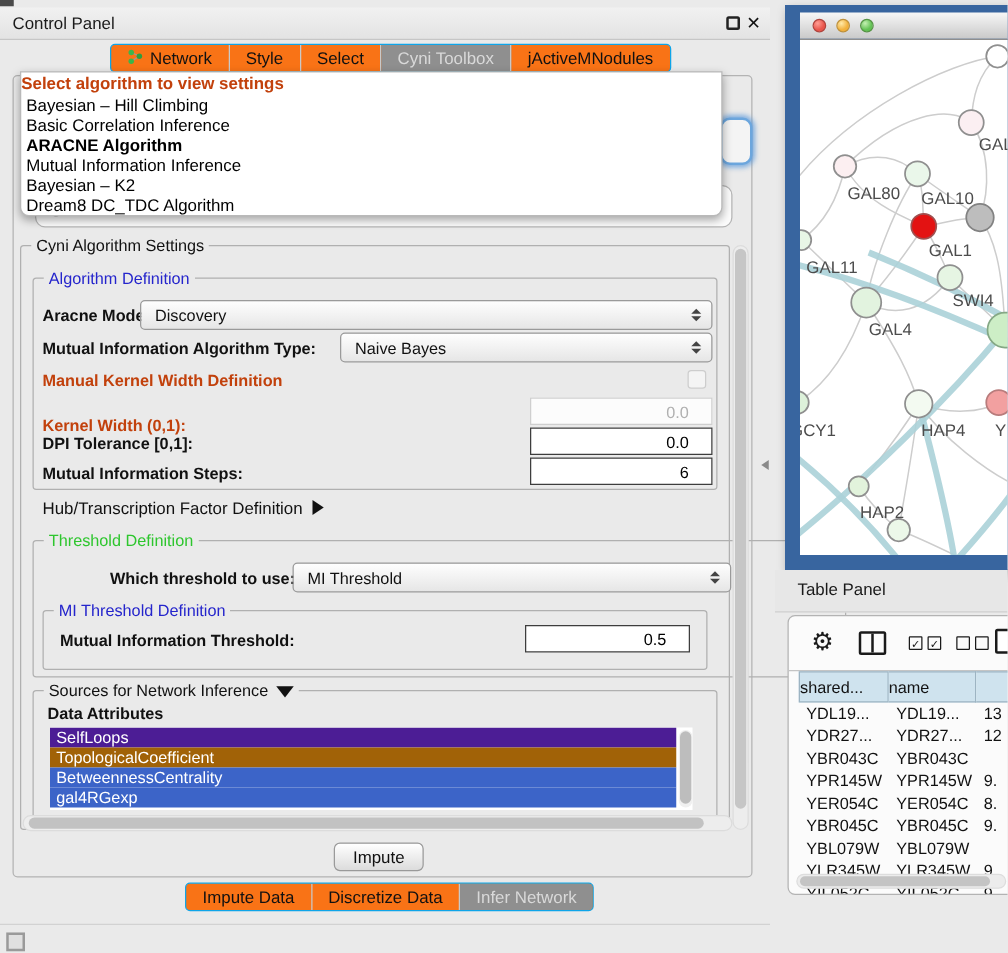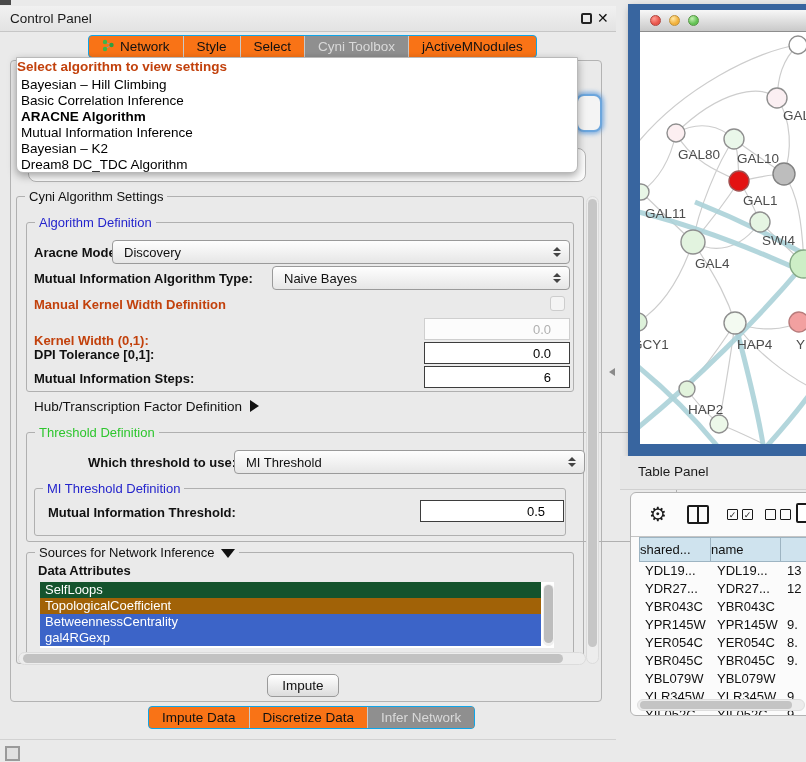--- a/index.html
+++ b/index.html
@@ -223,32 +223,32 @@
   <span class="spin">
       <i class="up"></i>
       <i class="dn"></i>
     </span>
 </div>
 
 <div class="fieldset" style="left:34px;top:488px;width:532px;height:48px;">
   <span class="fs-label blue">MI Threshold Definition</span>
 </div>
 <span class="flabel" style="left:48px;top:505px;">Mutual Information Threshold:</span>
-<div class="numfield" style="left:420px;top:500px;width:144px;">
+<div class="numfield" style="left:420px;top:500px;width:132px;">
   <span>0.5</span>
 </div>
 
 <div class="fieldset" style="left:26px;top:552px;width:548px;height:108px;">
   <span class="fs-label"><span>Sources for Network Inference</span><span class="arrow-down"></span></span>
 </div>
 <span class="flabel" style="left:38px;top:563px;">Data Attributes</span>
 
 <div class="listbox">
   <div id="attrItems">
-      <div class="attr-item" style="background: #14532d;">SelfLoops</div>
+      <div class="attr-item" style="background: #4c1d95;">SelfLoops</div>
       <div class="attr-item" style="background: #a16207;">TopologicalCoefficient</div>
       <div class="attr-item" style="background: rgb(60, 100, 200);">BetweennessCentrality</div>
       <div class="attr-item" style="background: rgb(60, 100, 200);">gal4RGexp</div>
     </div>
   <div class="list-vscroll">
       <div class="thumb"></div>
     </div>
 </div>
 
 <div class="hscroll">

